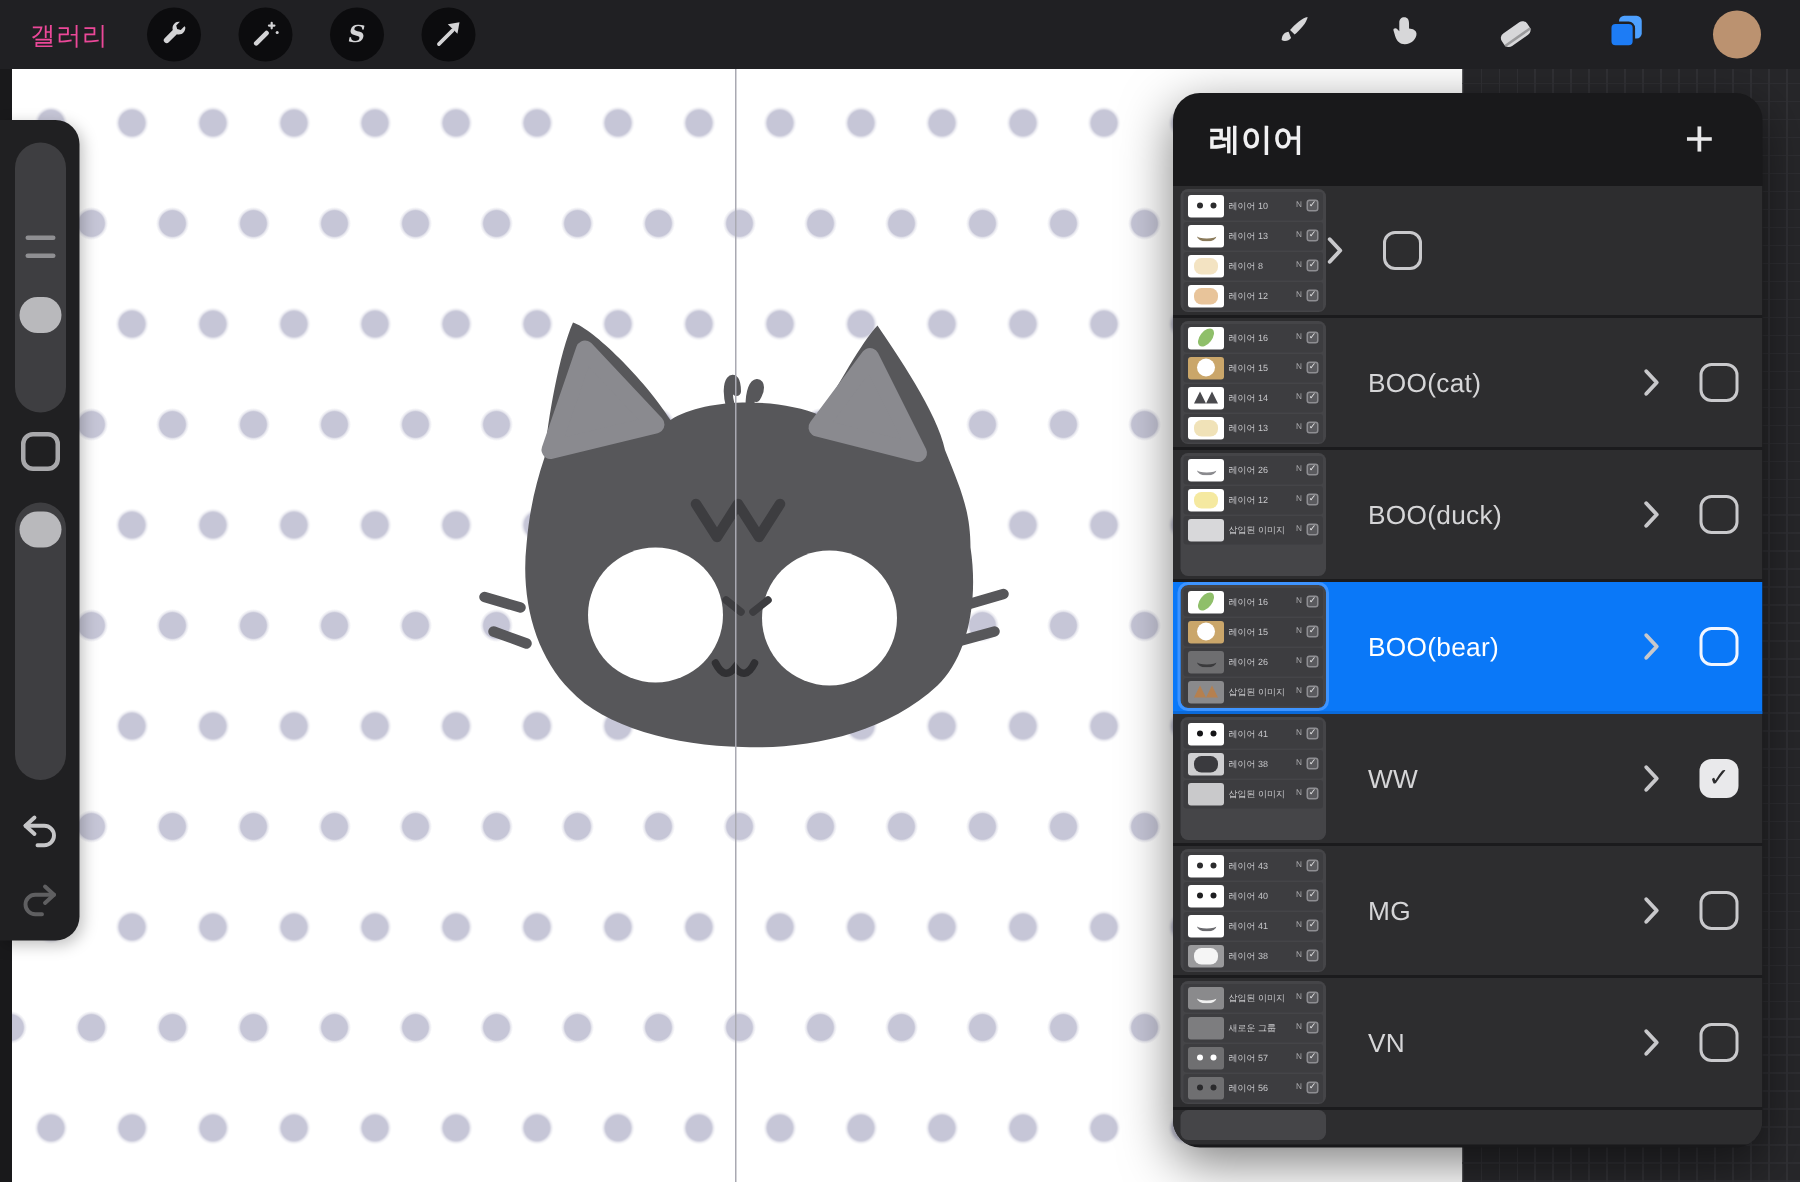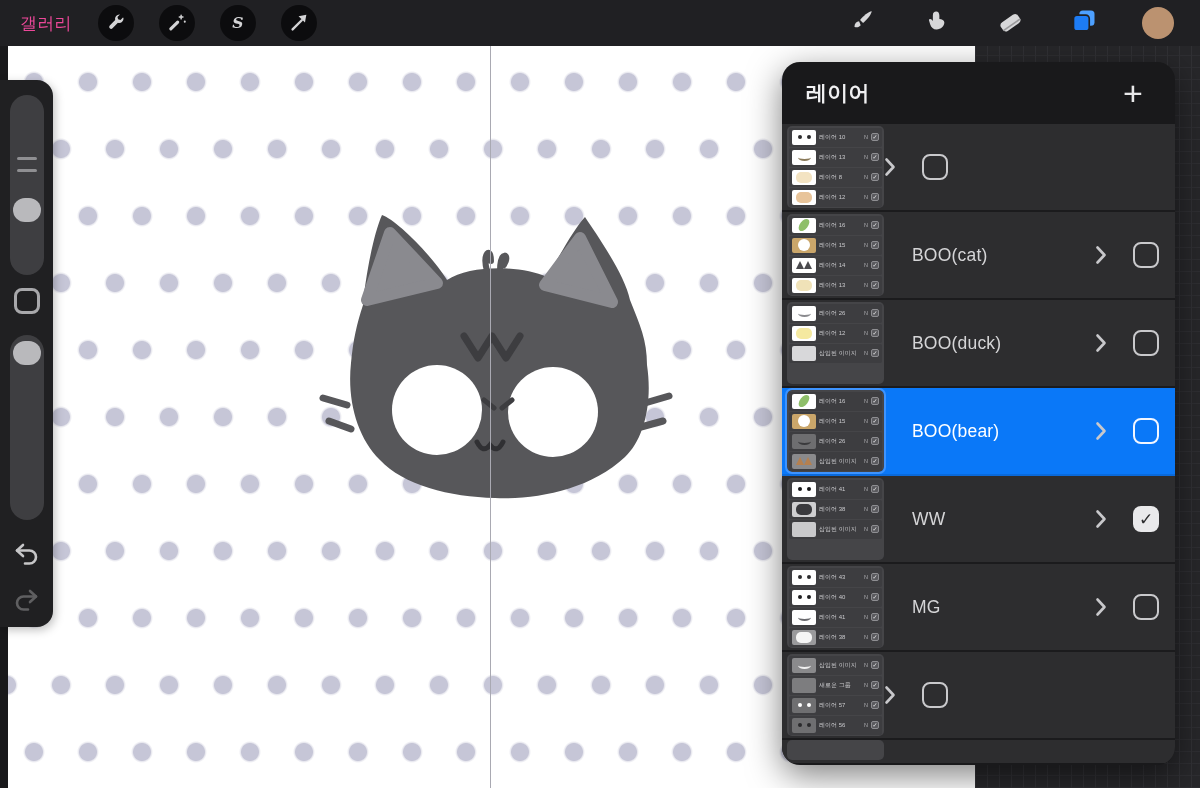--- a/index.html
+++ b/index.html
@@ -510,20 +510,21 @@
             </div>
             <div class="sub">
               <div class="sub-thumb" style="background: rgb(111, 111, 113);">
                 <div class="g-eyes" style="--c: #2a2a2c;"></div>
               </div>
               <div class="sub-label">레이어 56</div>
               <div class="sub-n">N</div>
               <div class="sub-check">✓</div>
             </div>
           </div>
+          <div class="layer-name">VN</div>
           <div class="chev">
             <svg width="12" height="20" viewBox="0 0 12 20">
               <path d="M2.5 2.5 L9.5 10 L2.5 17.5" stroke="#c8c8cb" stroke-width="2.6" fill="none" stroke-linecap="round" stroke-linejoin="round"></path>
             </svg>
           </div>
           <div class="checkbox"></div>
         </div>
         <div class="layer-row partial">
           <div class="stack" style="height: 20px;"></div>
         </div>

